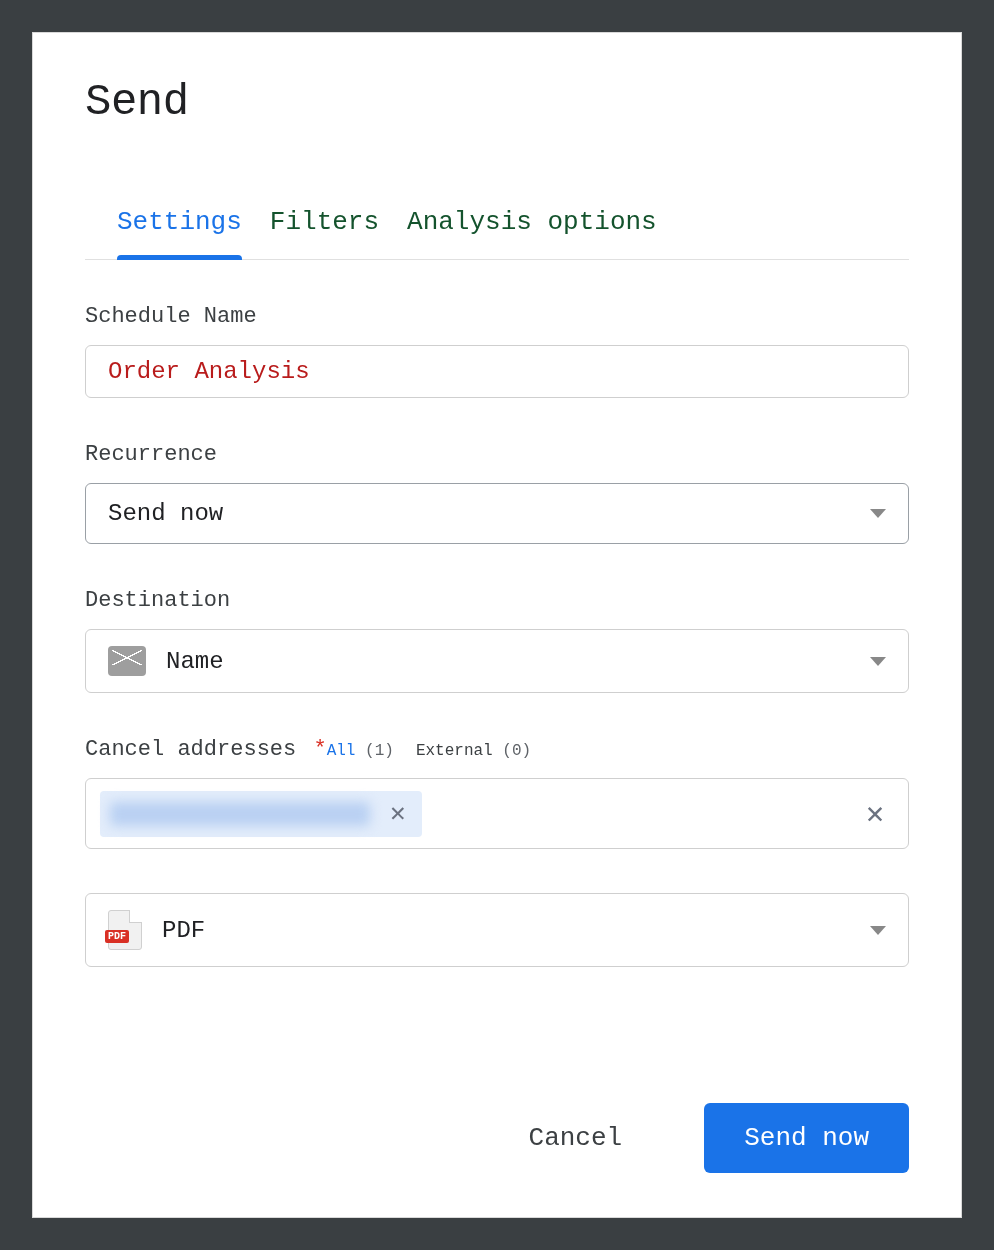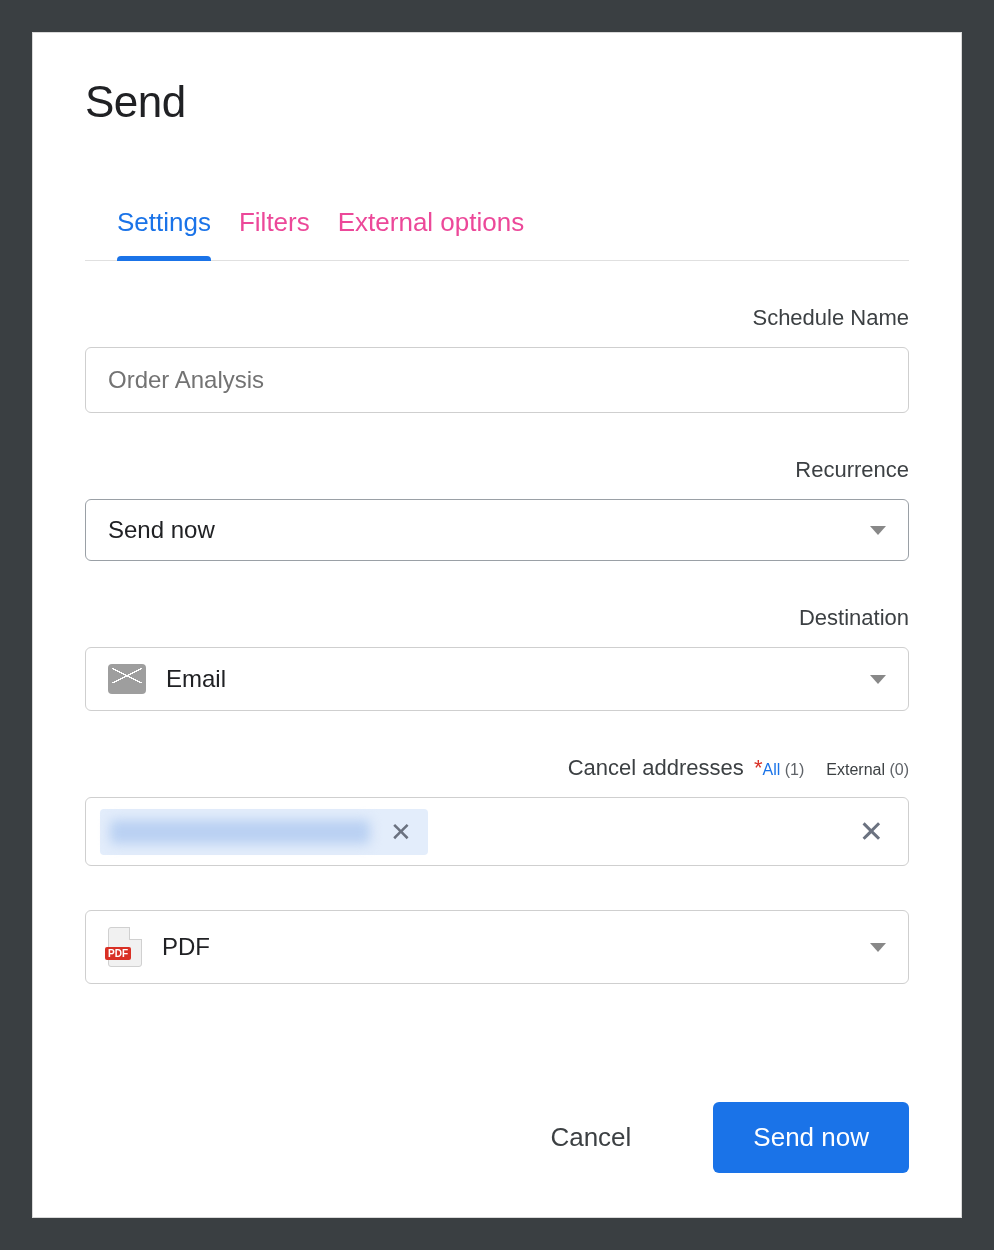--- a/index.html
+++ b/index.html
@@ -11,72 +11,73 @@
     width:994px;
     height:1250px;
   }
   .dialog {
     background:#fff;
     border:1px solid #d9d9d9;
     margin:32px;
     padding:44px 52px 44px 52px;
     height:1186px;
     position:relative;
+    font-family:Liberation Mono, monospace;
   }
   .dialog-title {
     font-size:44px;
     font-weight:500;
     margin:0 0 80px 0;
     letter-spacing:-0.5px;
   }
   .tabs {
     display:flex;
     gap:28px;
     border-bottom:1px solid #e0e0e0;
     padding-left:32px;
   }
   .tab {
     font-size:26px;
     font-weight:500;
     padding:0 0 22px 0;
     cursor:pointer;
     position:relative;
-    color:#ec4899;
+    color:#14532d;
   }
   .tab.active {
     color:#1a73e8;
   }
   .tab.active::after {
     content:"";
     position:absolute;
     left:0; right:0; bottom:-1px;
     height:5px;
     background:#1a73e8;
     border-radius:4px 4px 0 0;
   }
 
   .field-group { margin-top:44px; }
   .field-label {
     font-size:22px;
     font-weight:500;
     color:#3c4043;
     margin-bottom:16px;
     display:flex;
-    justify-content:flex-end;
+    justify-content:flex-start;
     align-items:baseline;
   }
   .field-label .req { color:#d93025; margin-left:4px; font-weight:400; }
 
   .text-input {
     width:100%;
     font-size:24px;
-    padding:18px 22px;
+    padding:12px 22px;
     border:1px solid #cfcfcf;
     border-radius:6px;
-    color:#737373;
+    color:#b91c1c;
     font-family:inherit;
   }
 
   .select-box {
     width:100%;
     border:1px solid #9aa0a6;
     border-radius:6px;
     padding:16px 22px;
     font-size:24px;
     display:flex;
@@ -216,21 +217,21 @@
 </head>
 <body>
 
 <div class="dialog">
 
   <h1 class="dialog-title">Send</h1>
 
   <div class="tabs">
     <div class="tab active">Settings</div>
     <div class="tab">Filters</div>
-    <div class="tab">External options</div>
+    <div class="tab">Analysis options</div>
   </div>
 
   <div class="field-group">
     <div class="field-label">
       <span>Schedule Name</span>
     </div>
     <input class="text-input" type="text" value="Order Analysis" style="">
   </div>
 
   <div class="field-group">
@@ -245,21 +246,21 @@
     </div>
   </div>
 
   <div class="field-group">
     <div class="field-label">
       <span>Destination</span>
     </div>
     <div class="select-box light">
       <div class="left">
         <div class="email-icon"></div>
-        <span>Email</span>
+        <span>Name</span>
       </div>
       <div class="caret"></div>
     </div>
   </div>
 
   <div class="field-group">
     <div class="field-label">
       <span>
         <span>Cancel addresses</span>
         <span class="req">*</span>

